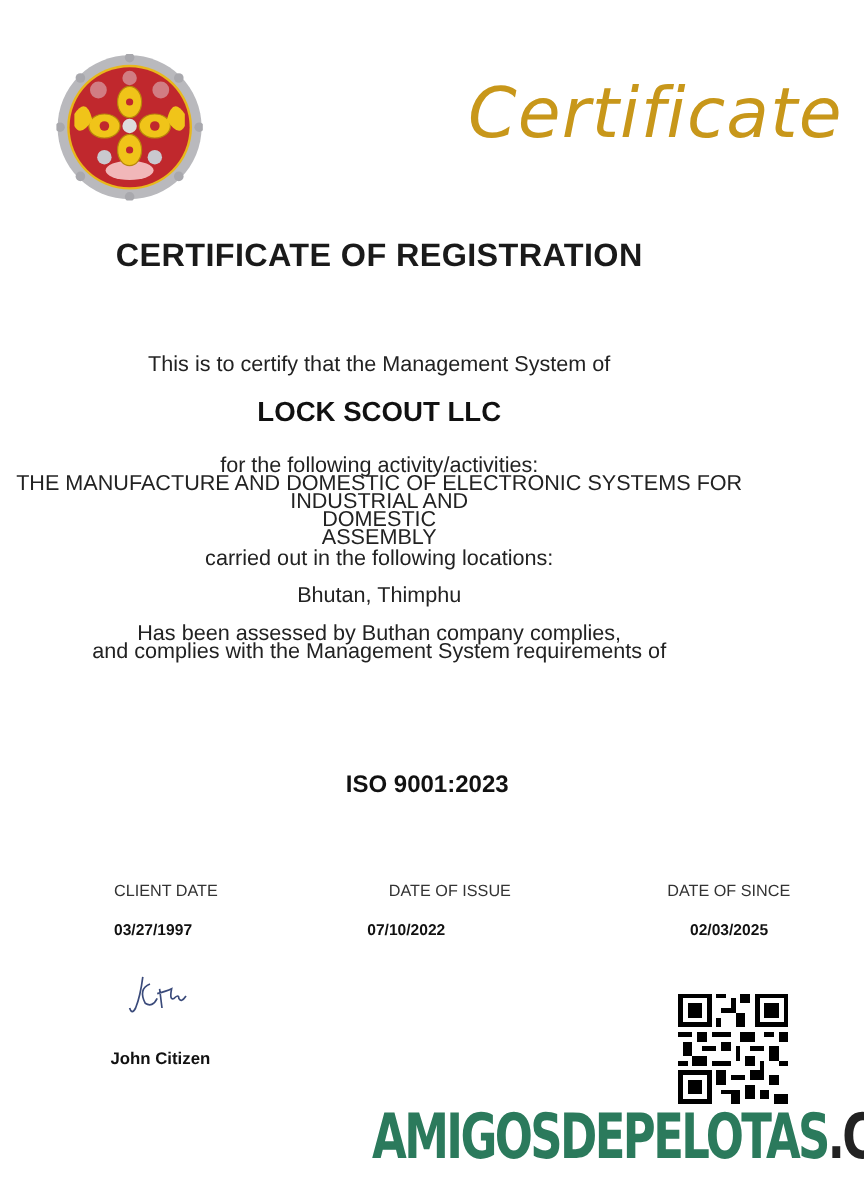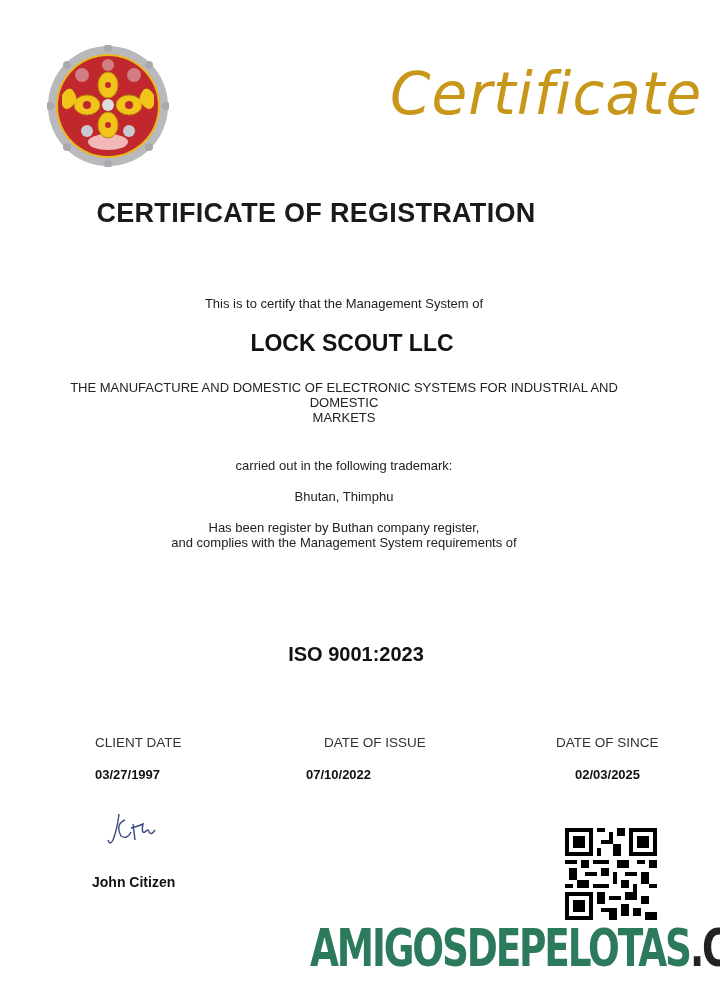--- a/index.html
+++ b/index.html
@@ -4,22 +4,22 @@
 <style>
   html, body { margin:0; padding:0; }
   body { width:720px; height:1000px; background:#ffffff; position:relative; overflow:hidden;
          font-family:"Liberation Sans", sans-serif; color:#111; }
   .abs { position:absolute; }
   .center { left:0; width:632px; text-align:center; }
   .emblem { left:47px; top:45px; width:122px; height:122px; }
   .cert-script { left:390px; top:60px; width:310px; font-family:"DejaVu Sans", sans-serif; font-style:italic;
                  font-size:58px; color:#c8971a; letter-spacing:1px; }
   .title { top:198px; font-weight:bold; font-size:27px; color:#1a1a1a; letter-spacing:0.3px; }
-  .small { font-size:13px; color:#222; line-height:15px;padding-left:28px; }
-  .company { top:330px; font-weight:bold; font-size:23px; color:#111;margin-left:36px; }
+  .small { font-size:18px; color:#222; line-height:15px; }
+  .company { top:330px; font-weight:bold; font-size:23px; color:#111; }
   .iso { top:643px; font-weight:bold; font-size:20px; color:#111;padding-left:40px; }
   .label { font-size:13.5px; color:#333; }
   .value { font-size:13px; font-weight:bold; color:#111; }
   .signame { left:92px; top:874px; font-weight:bold; font-size:14px; color:#111; }
   .sig { left:105px; top:810px; width:60px; height:40px; }
   .qr { left:565px; top:828px; width:92px; height:92px; }
   .watermark { left:310px; top:918px; font-family:"DejaVu Sans", sans-serif; font-weight:bold;
                font-size:52px; letter-spacing:-3px; transform:scaleX(0.72); transform-origin:left top; white-space:nowrap; }
   .wm-main { color:#2b7a5c; }
   .wm-tld { color:#222; }
@@ -72,30 +72,31 @@
 
 <div class="abs cert-script">Certificate</div>
 
 <div class="abs center title">CERTIFICATE OF REGISTRATION</div>
 
 <div class="abs center small" style="top:296px;">This is to certify that the Management System of</div>
 
 <div class="abs center company">LOCK SCOUT LLC</div>
 
 <div class="abs center small" style="top:380px;">
+  <div>for the following activity/activities:</div>
   <div>THE MANUFACTURE AND DOMESTIC OF ELECTRONIC SYSTEMS FOR INDUSTRIAL AND</div>
   <div>DOMESTIC</div>
-  <div>MARKETS</div>
+  <div>ASSEMBLY</div>
 </div>
 
-<div class="abs center small" style="top:458px;">carried out in the following trademark:</div>
+<div class="abs center small" style="top:458px;">carried out in the following locations:</div>
 <div class="abs center small" style="top:489px;">Bhutan, Thimphu</div>
 
 <div class="abs center small" style="top:520px;">
-  <div>Has been register by Buthan company register,</div>
+  <div>Has been assessed by Buthan company complies,</div>
   <div>and complies with the Management System requirements of</div>
 </div>
 
 <div class="abs center iso">ISO 9001:2023</div>
 
 <div class="abs label" style="left:95px; top:735px;">CLIENT DATE</div>
 <div class="abs value" style="left:95px; top:767px;">03/27/1997</div>
 
 <div class="abs label" style="left:306px; top:735px;margin-left:18px;">DATE OF ISSUE</div>
 <div class="abs value" style="left:306px; top:767px;">07/10/2022</div>

